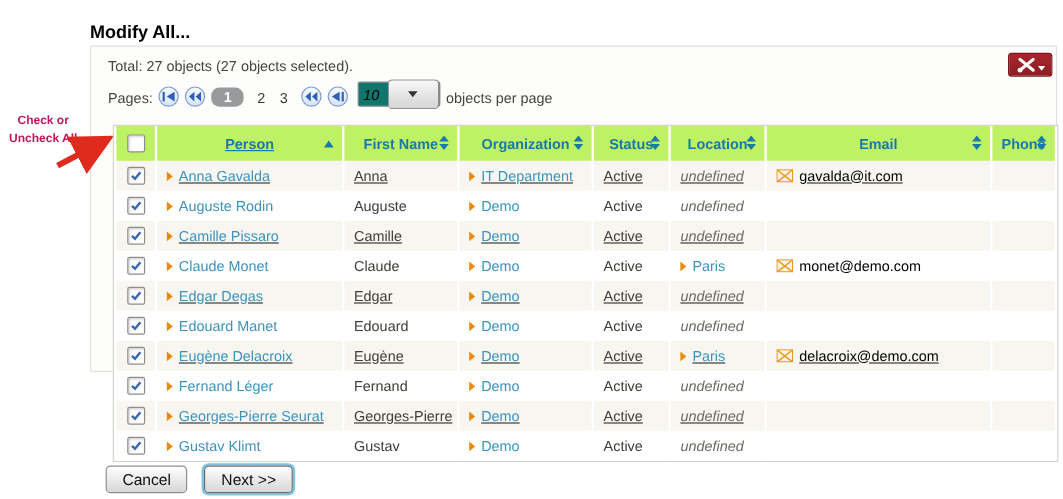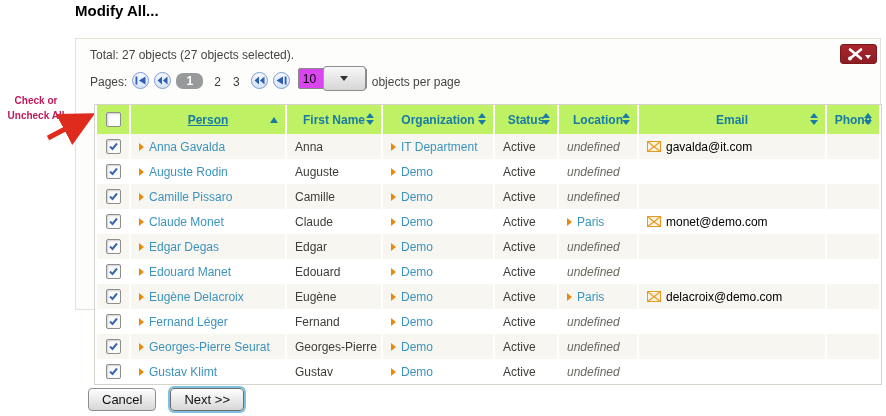--- a/index.html
+++ b/index.html
@@ -1,55 +1,55 @@
 <!DOCTYPE html>
 <html><head>
 <meta charset="utf-8">
 <style>
   html,body{margin:0;padding:0;background:#fff;}
   body{width:886px;height:416px;position:relative;overflow:hidden;
        font-family:"Liberation Sans","DejaVu Sans",sans-serif;font-size:12px;color:#3e3d38;}
 
-  .page-title{position:absolute;left:75px;top:2px;font-size:15px;font-weight:bold;color:#000;}
+  .page-title{position:absolute;left:75px;top:19px;font-size:15px;font-weight:bold;color:#000;}
 
   
   .panel{position:absolute;left:75px;top:38px;width:806px;height:272px;
          background:#fdfdfc;border:1px solid #e3e2da;box-sizing:border-box;}
   .total-line{position:absolute;left:14px;top:9px;color:#454540;}
   .pages-line{position:absolute;left:14px;top:28px;height:22px;display:flex;align-items:flex-end;gap:5px;color:#454540;}
 
   
   .pgbtn{width:17px;height:17px;border-radius:50%;border:1px solid #7d9ace;box-sizing:border-box;
          background:linear-gradient(#f5f9fe,#d7e3f6);display:inline-flex;align-items:center;justify-content:center;cursor:pointer;}
   .pgbtn svg{display:block;}
   .page-current{display:inline-block;min-width:27px;height:16px;line-height:16px;text-align:center;
                 background:#98999b;color:#fff;font-weight:bold;border-radius:7px;}
   .page-link{color:#3c3c38;text-decoration:none;margin:0 6px;cursor:pointer;}
 
   
-  .select{display:inline-flex;align-items:center;height:19px;background:#d946ef;border:1px solid #8a8a8a;
-          border-radius:2px;margin-left:3px;cursor:pointer;}
+  .select{display:inline-flex;align-items:center;height:19px;background:#0f766e;border:1px solid #8a8a8a;
+          border-radius:2px;margin-left:3px;cursor:pointer;font-style:italic;}
   .select .val{width:20px;padding-left:4px;color:#000;}
   .select .btn{width:15px;height:17px;border-left:1px solid #9a9a9a;background:linear-gradient(#f8f8f8,#d5d5d5);
                display:flex;align-items:center;justify-content:center;}
   .select .btn i{width:0;height:0;border-left:4px solid transparent;border-right:4px solid transparent;border-top:5px solid #333;}
 
   
   .tools-btn{position:absolute;right:3px;top:5px;width:37px;height:20px;border-radius:3px;cursor:pointer;
              background:linear-gradient(#a8262d,#8c1d23);border:1px solid #7c181d;box-sizing:border-box;
              display:flex;align-items:center;justify-content:center;}
 
   
   .grid-wrap{position:absolute;left:18px;top:65px;}
   table.grid{border-collapse:separate;border-spacing:2px 0;table-layout:fixed;width:788px;
              border:1px solid #d5d4cc;background:#fff;}
   table.grid th,table.grid td{box-sizing:border-box;overflow:hidden;white-space:nowrap;}
   table.grid th{height:29px;background:#bef264;color:#187aa6;font-weight:bold;position:relative;text-align:center;cursor:pointer;}
   table.grid td{height:25px;}
-  tr.odd td{background:#f7f6f0;}
+  tr.odd td{background:#f7f6f0;text-decoration:underline;}
   tr.even td{background:#ffffff;}
   td.c-check,th.c-check{text-align:center;background:#f3f2ea;}
   tr.odd td.c-check{background:#f7f6f0;}
   tr.even td.c-check{background:#fff;}
   td.c-text{padding-left:8px;text-align:left;color:#3e3d38;}
   .th-label.sorted{text-decoration:underline;}
 
   .sort-asc{position:absolute;right:7px;top:12px;width:0;height:0;
             border-left:4px solid transparent;border-right:4px solid transparent;border-bottom:6px solid #187aa6;}
   .sort-both{position:absolute;right:7px;top:8px;display:flex;flex-direction:column;gap:2px;}

